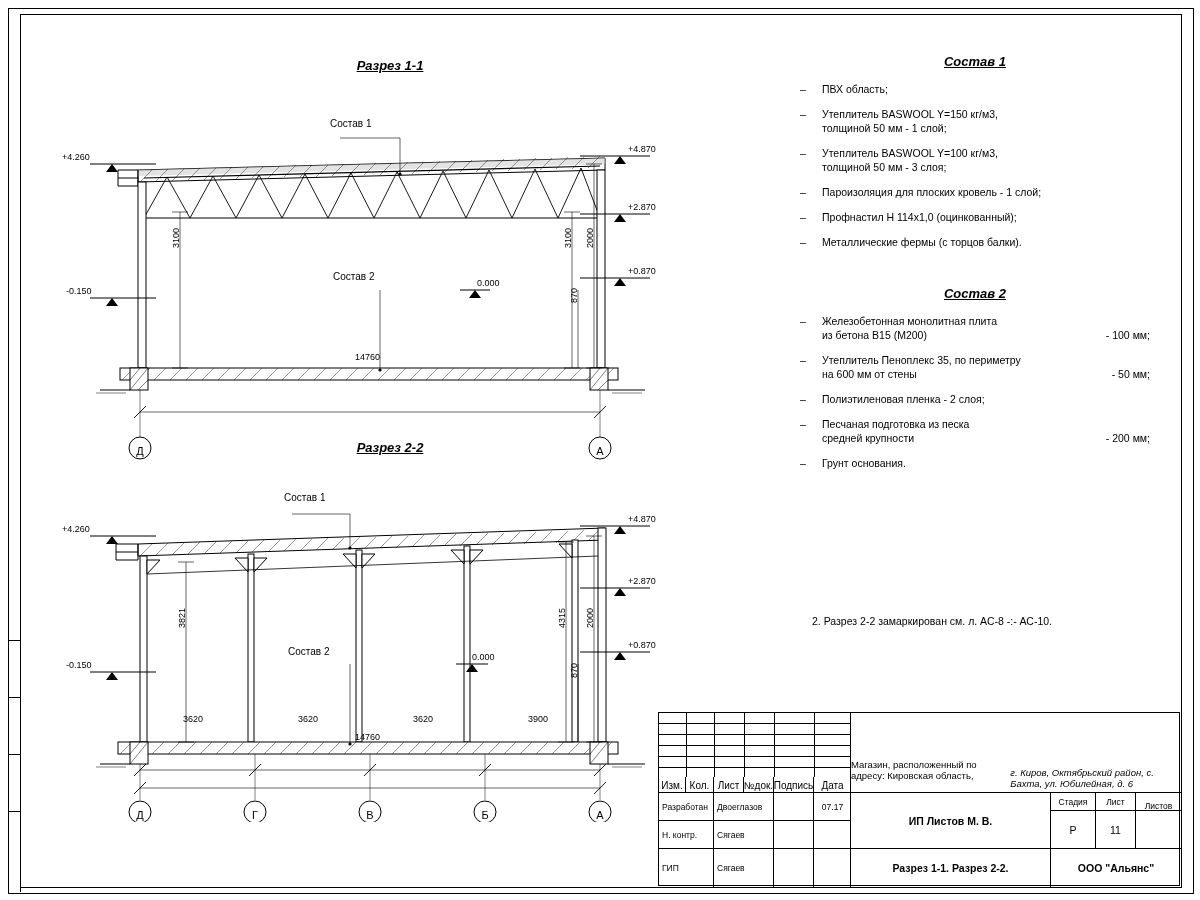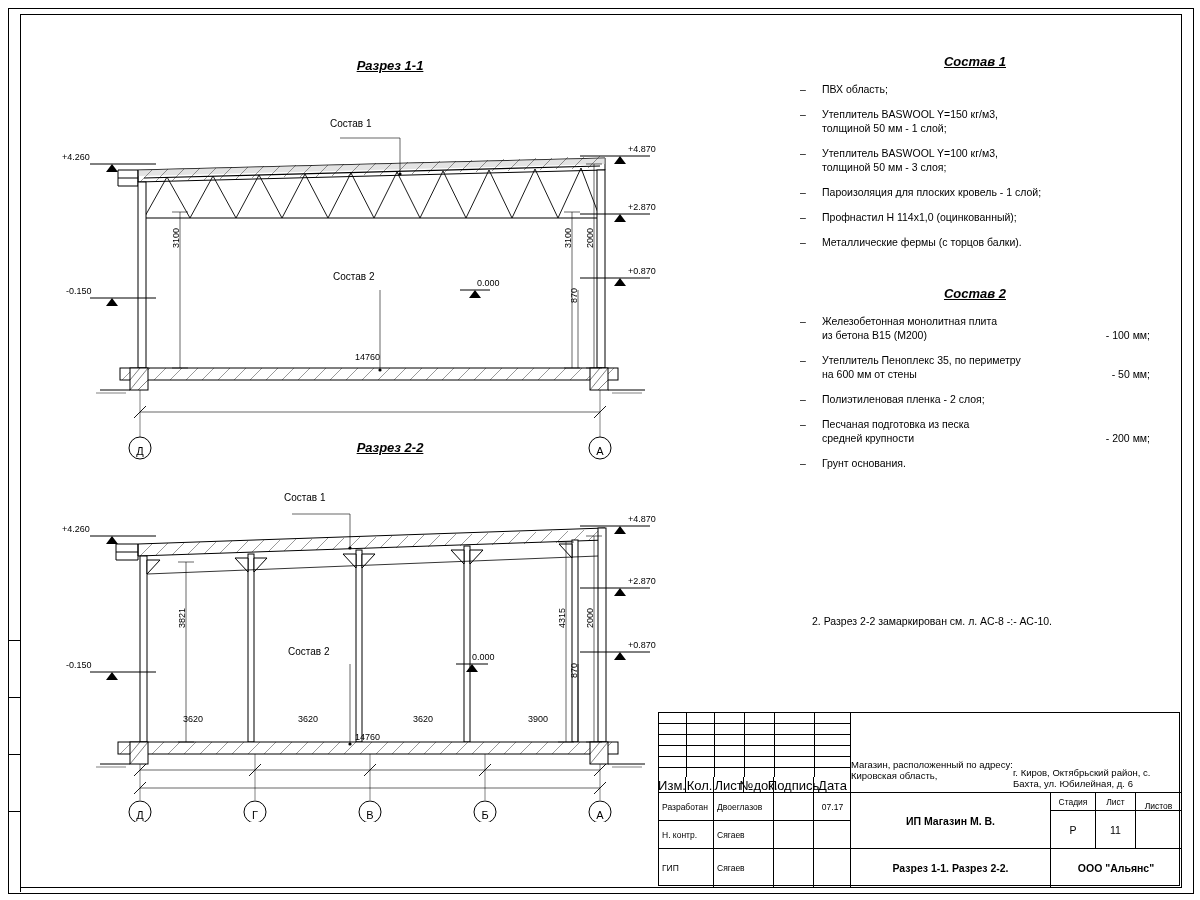--- a/index.html
+++ b/index.html
@@ -46,21 +46,21 @@
 
   .notes{position:absolute;font-size:10.5px;line-height:1.5;}
 
   
   .stamp{position:absolute;border:1px solid #000;box-sizing:border-box;}
   .stamp div, .stamp span{box-sizing:border-box;}
   .br{border-right:1px solid #000;}
   .bb{border-bottom:1px solid #000;}
   .c{display:flex;align-items:center;justify-content:center;text-align:center;}
   .cl{display:flex;align-items:center;justify-content:flex-start;text-align:left;padding-left:3px;}
-  .f7{font-size:13px;}
+  .f7{font-size:10px;}
   .f8{font-size:8.5px;}
   .f9{font-size:9.5px;}
   .f10{font-size:10.5px;}
   .f12{font-size:12px;font-weight:bold;}
   .bold{font-weight:bold;}
 
   svg{display:block;}
   text{font-family:"Liberation Sans", sans-serif;}
 </style>
 </head>
@@ -552,23 +552,23 @@
         <div class="cl f8 br" style="position:absolute;left:0;top:0;width:55px;height:38px;">ГИП</div>
         <div class="cl f8 br" style="position:absolute;left:55px;top:0;width:60px;height:38px;">Сягаев</div>
         <div class="c f8 br" style="position:absolute;left:115px;top:0;width:40px;height:38px;"></div>
         <div class="c f8" style="position:absolute;left:155px;top:0;width:37px;height:38px;"></div>
       </div>
     </div>
 
     <div style="position:absolute;left:192px;top:0;width:330px;height:174px;">
       <div class="bb" style="position:absolute;left:0;top:34px;width:330px;height:46px;display:flex;flex-direction:row;align-items:center;justify-content:center;">
         <div class="f9">Магазин, расположенный по адресу: Кировская область,</div>
-        <div class="f9" style="margin-top:17px;">г. Киров, Октябрьский район, с. Бахта, ул. Юбилейная, д. 6</div>
-      </div>
-      <div class="bb br c f10" style="position:absolute;left:0;top:80px;width:200px;height:56px;font-weight:bold;">ИП Магазин М. В.</div>
+        <div class="f9" style="margin-top:17px;font-style:italic;">г. Киров, Октябрьский район, с. Бахта, ул. Юбилейная, д. 6</div>
+      </div>
+      <div class="bb br c f10" style="position:absolute;left:0;top:80px;width:200px;height:56px;font-weight:bold;">ИП Листов М. В.</div>
       <div class="br c f10" style="position:absolute;left:0;top:136px;width:200px;height:38px;font-weight:bold;">Разрез 1-1. Разрез 2-2.</div>
 
       <div class="bb" style="position:absolute;left:200px;top:80px;width:130px;height:18px;">
         <div class="c f8 br" style="position:absolute;left:0;top:0;width:45px;height:18px;">Стадия</div>
         <div class="c f8 br" style="position:absolute;left:45px;top:0;width:40px;height:18px;">Лист</div>
         <div class="c f8" style="position:absolute;left:85px;top:4px;width:45px;height:18px;">Листов</div>
       </div>
       <div class="bb" style="position:absolute;left:200px;top:98px;width:130px;height:38px;">
         <div class="c f10 br" style="position:absolute;left:0;top:0;width:45px;height:38px;">Р</div>
         <div class="c f10 br" style="position:absolute;left:45px;top:0;width:40px;height:38px;">11</div>

